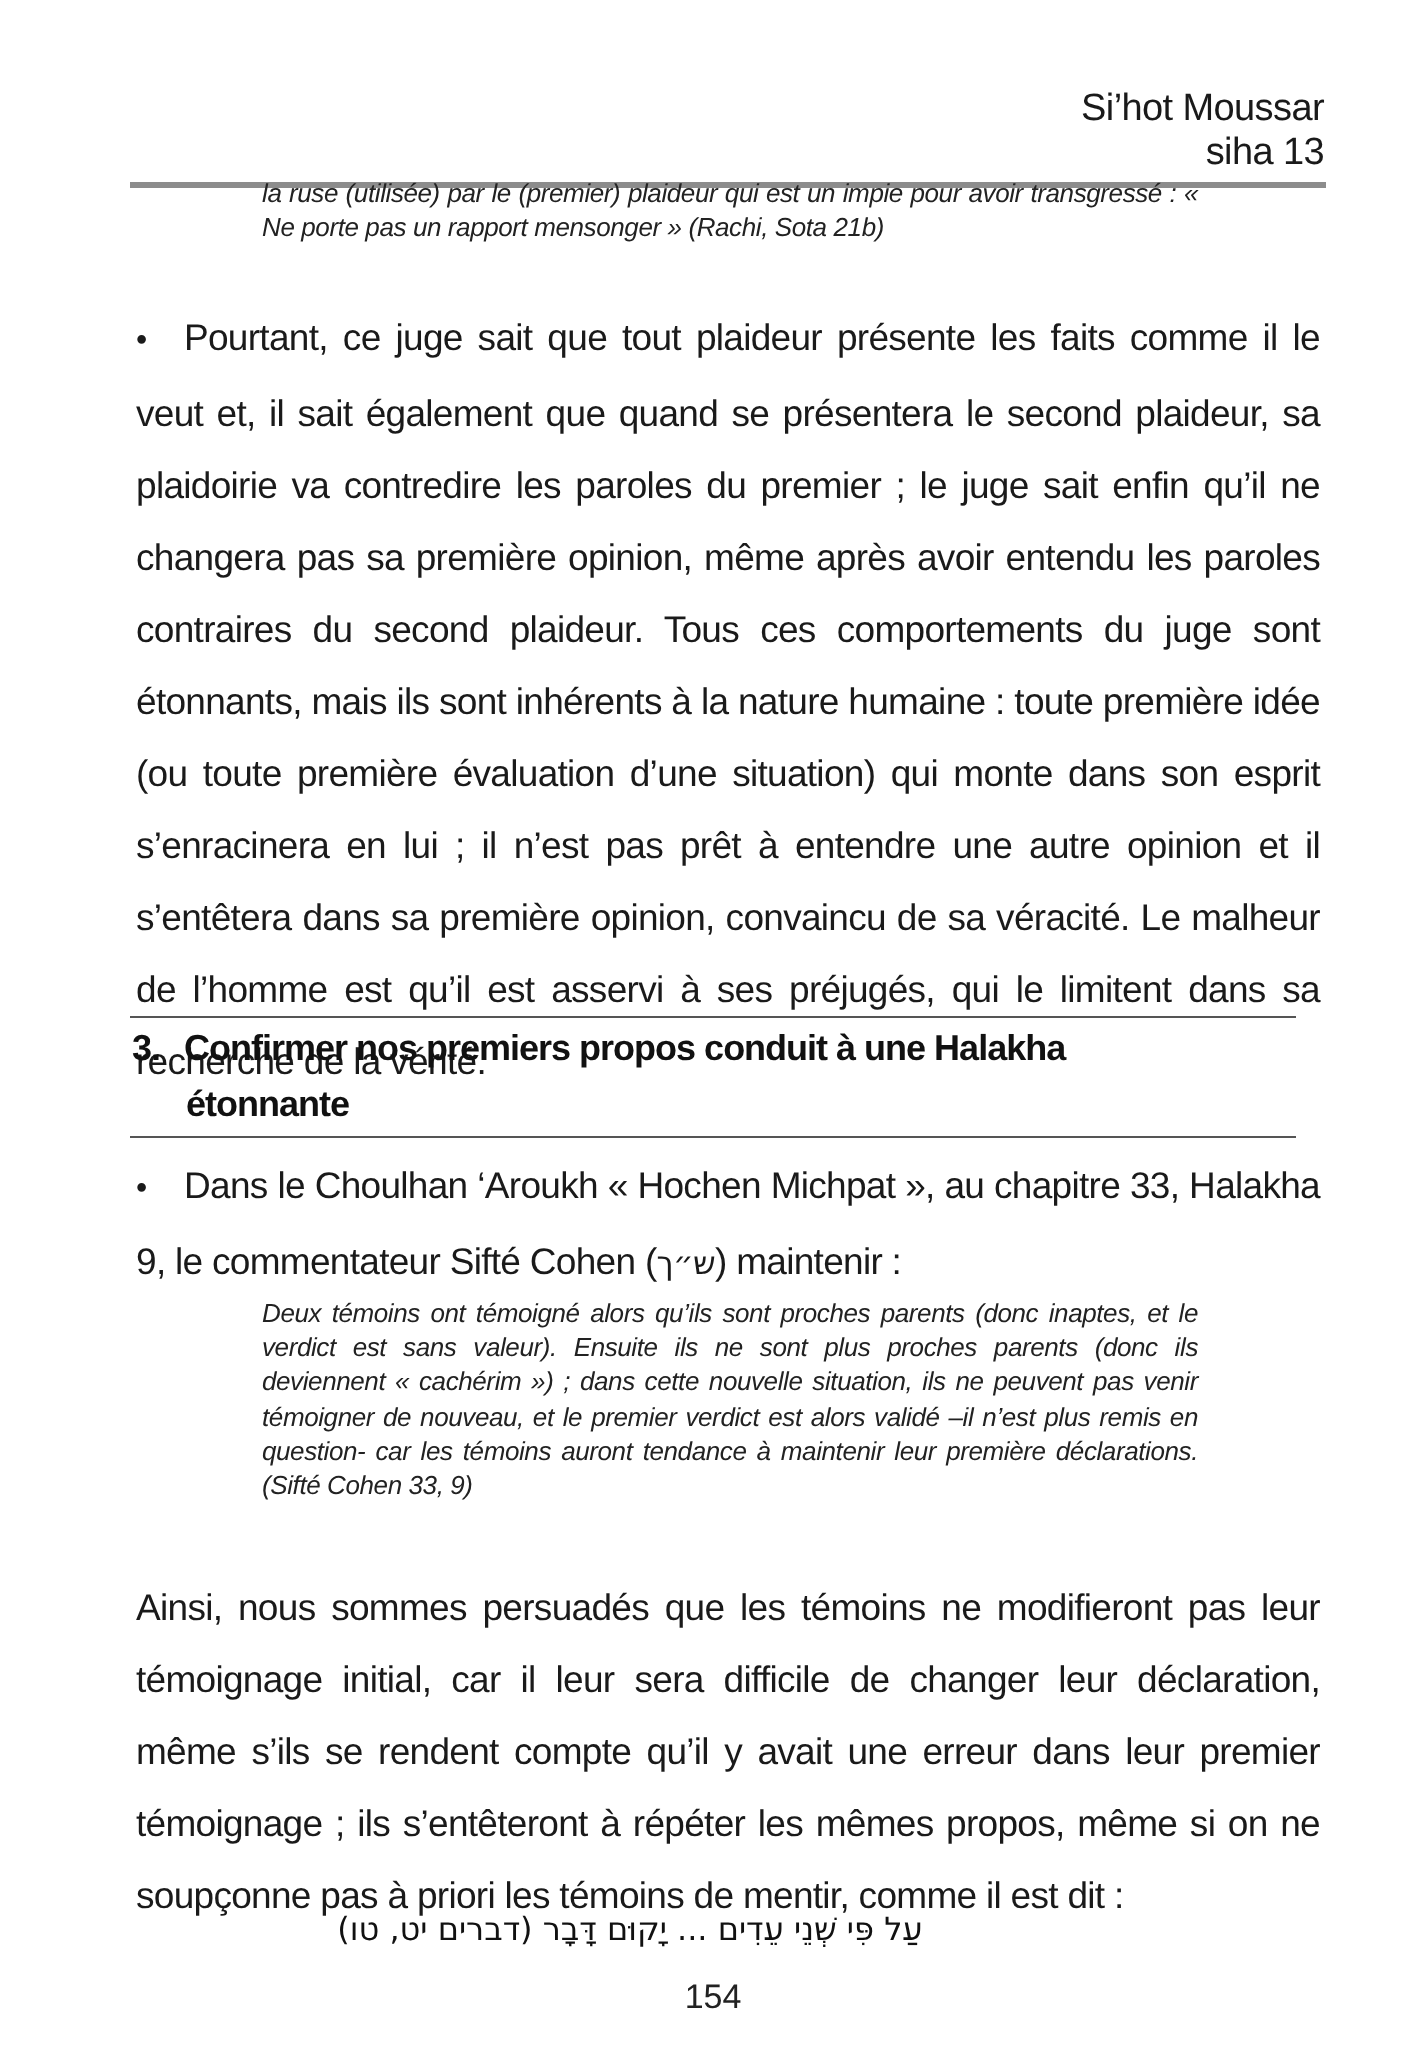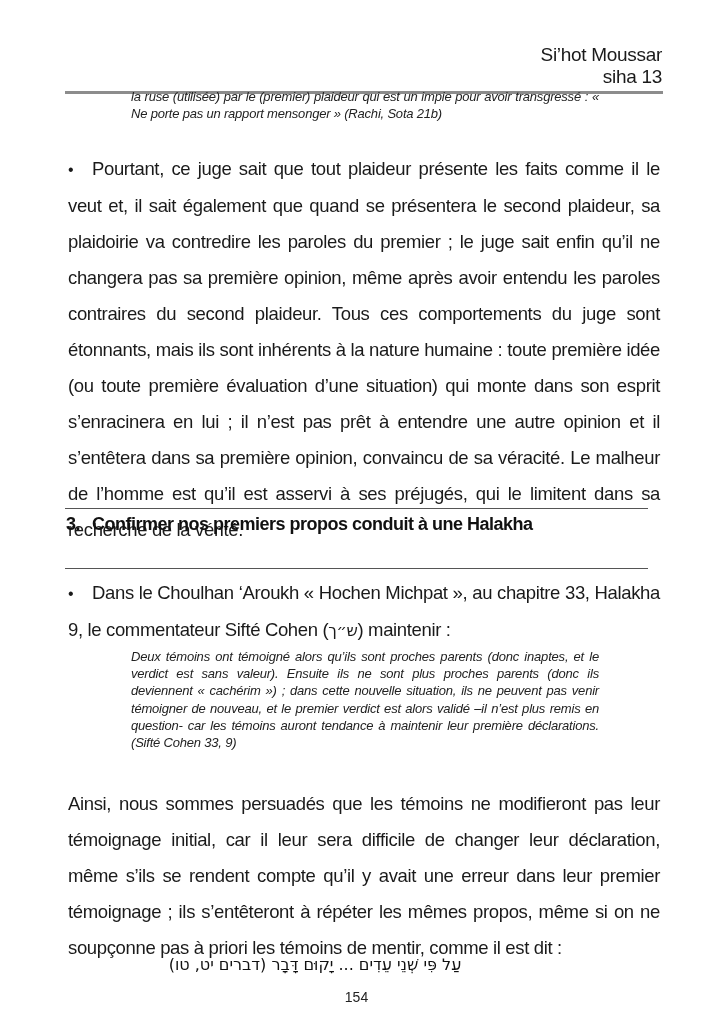--- a/index.html
+++ b/index.html
@@ -113,21 +113,21 @@
       font-family: "DejaVu Sans", sans-serif;
       font-size: 16px;
       color: #111;
     }
     .page-number {
       position: absolute;
       left: 0;
       width: 713px;
       top: 989px;
       text-align: center;
-      font-size: 14px;
+      font-size: 17px;
       color: #222;
     }
     .heb-inline {
       font-family: "DejaVu Sans", sans-serif;
       font-size: 16px;
       margin-top: 44px;
     }
   </style>
 </head>
 <body>
@@ -142,20 +142,21 @@
   <span>la ruse (utilisée) par le (premier) plaideur qui est un impie pour avoir transgressé : « Ne porte pas un rapport mensonger » (Rachi, Sota 21b)</span>
 </div>
 
 <div class="body-para para-1">
   <span class="bullet">•</span><span>Pourtant, ce juge sait que tout plaideur présente les faits comme il le veut et, il sait également que quand se présentera le second plaideur, sa plaidoirie va contredire les paroles du premier ; le juge sait enfin qu’il ne changera pas sa première opinion, même après avoir entendu les paroles contraires du second plaideur. Tous ces comportements du juge sont étonnants, mais ils sont inhérents à la nature humaine : toute première idée (ou toute première évaluation d’une situation) qui monte dans son esprit s’enracinera en lui ; il n’est pas prêt à entendre une autre opinion et il s’entêtera dans sa première opinion, convaincu de sa véracité. Le malheur de l’homme est qu’il est asservi à ses préjugés, qui le limitent dans sa recherche de la vérité.</span>
 </div>
 
 <div class="section-rule rule-top"></div>
 <div class="section-heading">
   <span class="num">3.</span><span>Confirmer nos premiers propos conduit à une Halakha</span>
+  <span class="line2">étonnante</span>
 </div>
 <div class="section-rule rule-bottom"></div>
 
 <div class="body-para para-2">
   <span class="bullet">•</span><span>Dans le Choulhan ‘Aroukh « Hochen Michpat », au chapitre 33, Halakha 9, le commentateur Sifté Cohen (</span><span class="heb-inline" dir="rtl">ש״ך</span><span>) maintenir :</span>
 </div>
 
 <div class="quote quote-2">
   <span>Deux témoins ont témoigné alors qu’ils sont proches parents (donc inaptes, et le verdict est sans valeur). Ensuite ils ne sont plus proches parents (donc ils deviennent « cachérim ») ; dans cette nouvelle situation, ils ne peuvent pas venir témoigner de nouveau, et le premier verdict est alors validé –il n’est plus remis en question- car les témoins auront tendance à maintenir leur première déclarations. (Sifté Cohen 33, 9)</span>
 </div>

